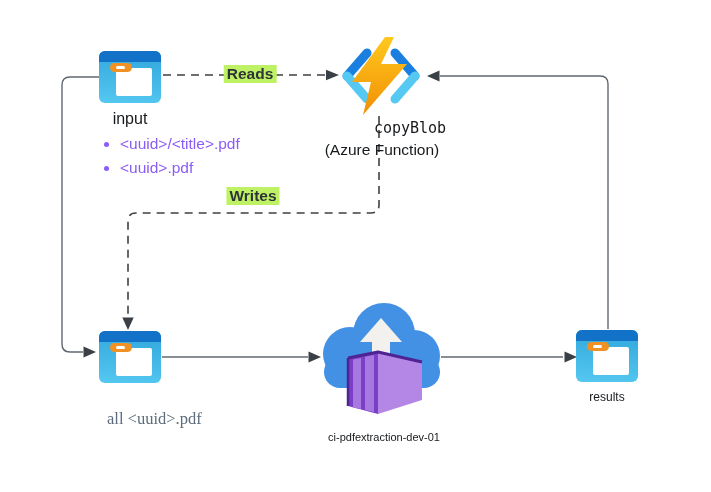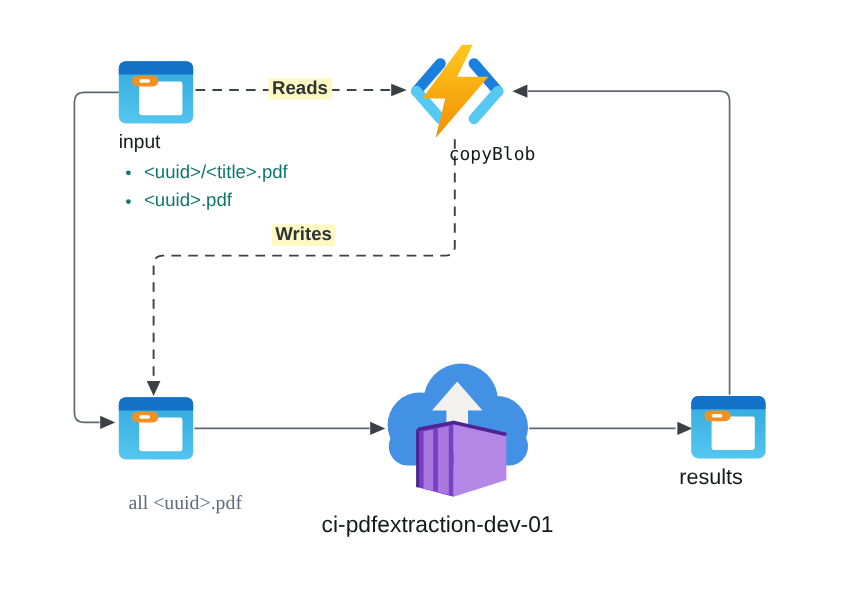--- a/index.html
+++ b/index.html
@@ -16,30 +16,30 @@
               border-radius:6px 6px 0 0;}
   .blob .folder{position:absolute;left:17px;top:17px;width:36px;height:28px;background:#ffffff;
                 border-radius:2px;}
   .blob .tab{position:absolute;left:11px;top:12px;width:22px;height:9px;background:#ef9223;
              border-radius:5px;}
   .blob .tab .dash{position:absolute;left:6px;top:3px;width:9px;height:3px;background:#ffffff;
                    border-radius:2px;}
 
   
   .lbl{position:absolute;font-size:16px;line-height:19px;color:#16191c;}
-  .center{text-align:left;}
+  .center{text-align:center;}
   .files{position:absolute;left:104px;top:132px;margin:0;padding:0 0 0 16px;
-         font-size:15.5px;line-height:24px;color:#0f766e;}
+         font-size:15.5px;line-height:24px;color:#8b5cf6;}
   .files li{margin:0;}
   .fn-label{position:absolute;left:286px;top:118px;width:192px;text-align:center;
             font-size:15.5px;line-height:21px;}
   .fn-name{font-family:"DejaVu Sans Mono","Liberation Mono",monospace;font-size:15px;
            display:block;text-indent:56px;}
   .note{position:absolute;font-size:16.5px;color:#5c6c7c;font-family:Liberation Serif, serif;}
-  .edge-label{position:absolute;transform:translateX(-50%);background:#fef9c3;
+  .edge-label{position:absolute;transform:translateX(-50%);background:#bef264;
               padding:0 3px;font-size:15.5px;font-weight:bold;color:#2e3337;z-index:3;}
 
   .icon-abs{position:absolute;}
 </style>
 </head>
 <body>
 
 <div class="stage">
 
   <svg class="layer" width="711" height="492" viewBox="0 0 711 492">
@@ -92,20 +92,21 @@
     <g stroke-linecap="round">
       <line x1="31" y1="16" x2="11" y2="39" stroke="#1b7fe0" stroke-width="9"></line>
       <line x1="11" y1="39" x2="31" y2="62" stroke="#56c9f3" stroke-width="9"></line>
       <line x1="59" y1="16" x2="79" y2="39" stroke="#1b7fe0" stroke-width="9"></line>
       <line x1="79" y1="39" x2="59" y2="62" stroke="#56c9f3" stroke-width="9"></line>
     </g>
     <polygon points="49,0 16,45 35,45 27,78 71,27 45,27 58,0" fill="url(#boltGrad)"></polygon>
   </svg>
   <div class="fn-label">
     <span class="fn-name">copyBlob</span>
+    <span>(Azure Function)</span>
   </div>
 
   <div class="blob" style="left:99px;top:331px;">
     <div class="band"></div>
     <div class="folder"></div>
     <div class="tab">
         <div class="dash"></div>
       </div>
   </div>
   <div class="note" style="left:107px;top:409px;">all &lt;uuid&gt;.pdf</div>
@@ -120,24 +121,24 @@
     <polygon points="63,22 42,46 54,46 54,82 72,82 72,46 84,46" fill="#f3f1ee"></polygon>
     <g>
       <polygon points="60,56 104,66 104,104 60,118" fill="#b487e7"></polygon>
       <polygon points="30,62 60,56 60,118 30,110" fill="#7b3fc6"></polygon>
       <polygon points="35,63.5 43,62 43,113 35,111.5" fill="#a678e0"></polygon>
       <polygon points="47,60.8 56,59 56,116 47,114" fill="#a678e0"></polygon>
       <polyline points="30,62 60,56 104,66" fill="none" stroke="#4e2492" stroke-width="3" stroke-linejoin="round"></polyline>
       <polyline points="30,62 30,110" fill="none" stroke="#4e2492" stroke-width="2.5"></polyline>
     </g>
   </svg>
-  <div class="lbl center" style="left:268px;top:428px;width:232px;font-size:19px;">ci-pdfextraction-dev-01</div>
+  <div class="lbl center" style="left:268px;top:428px;width:232px;font-size:11px;">ci-pdfextraction-dev-01</div>
 
   <div class="blob" style="left:576px;top:330px;">
     <div class="band"></div>
     <div class="folder"></div>
     <div class="tab">
         <div class="dash"></div>
       </div>
   </div>
-  <div class="lbl center" style="left:566px;top:388px;width:82px;font-size:18px;">results</div>
+  <div class="lbl center" style="left:566px;top:388px;width:82px;font-size:12px;">results</div>
 
 </div>
 
 </body></html>

